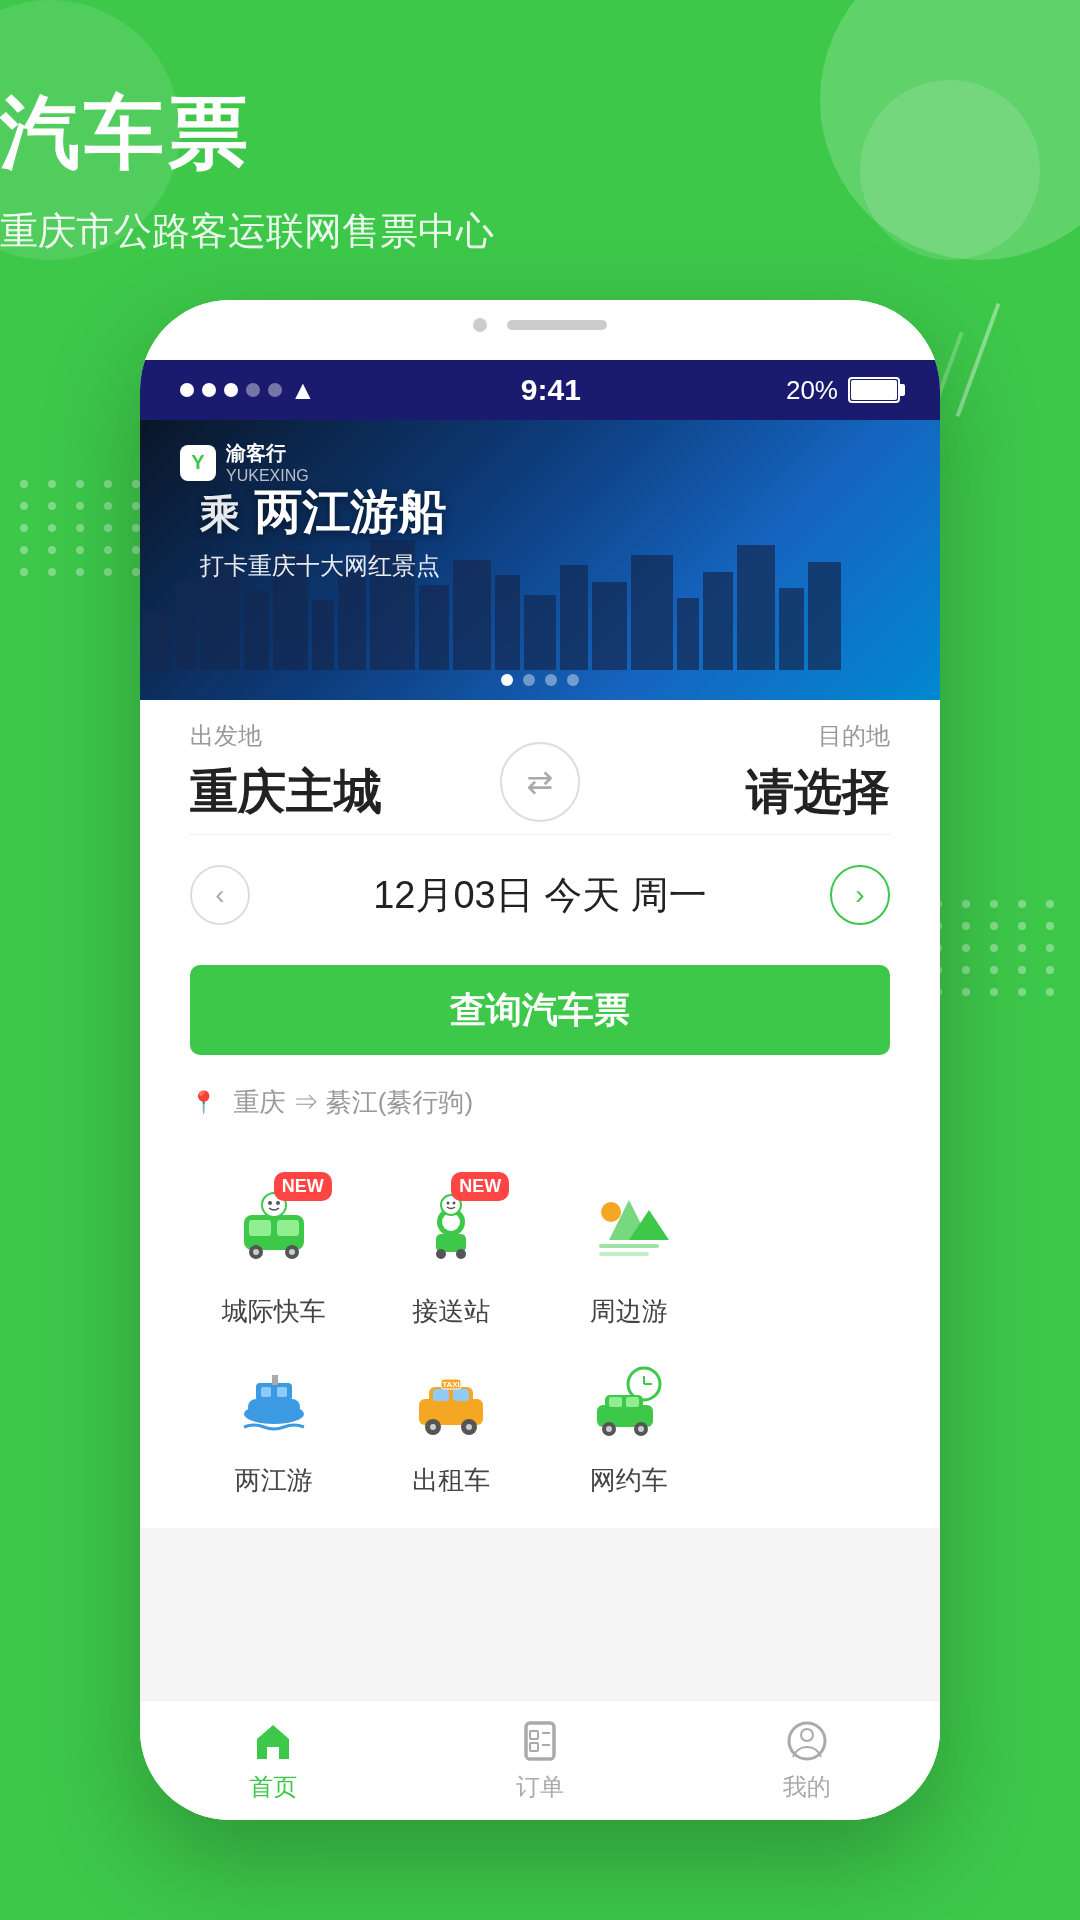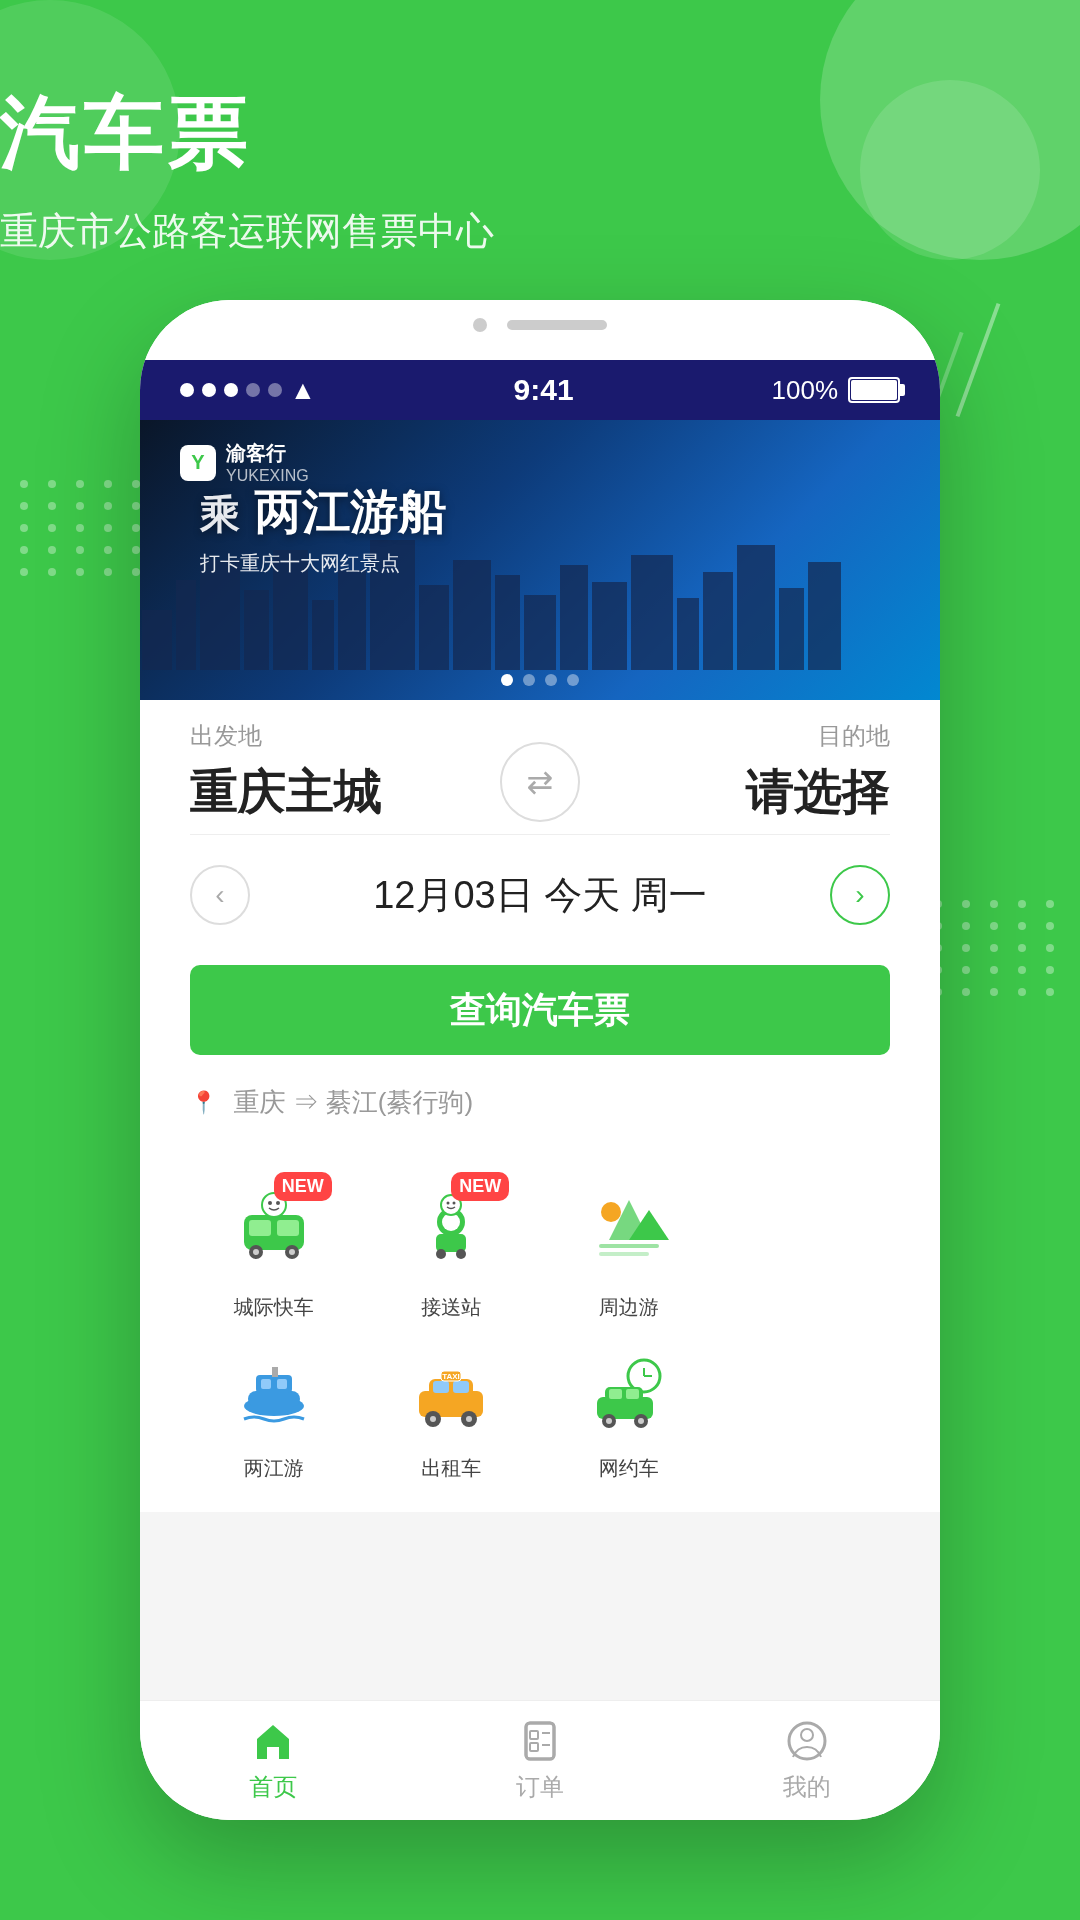--- a/index.html
+++ b/index.html
@@ -168,21 +168,21 @@
       position: absolute;
       top: 60px; left: 60px;
       font-size: 52px;
       font-weight: 700;
       color: #fff;
       text-shadow: 0 2px 8px rgba(0,0,0,0.5);
     }
     .banner-text-sub {
       position: absolute;
       top: 130px; left: 60px;
-      font-size: 20px;
+      font-size: 24px;
       color: rgba(255,255,255,0.9);
     }
     .banner-logo {
       position: absolute;
       top: 20px; left: 40px;
       display: flex; align-items: center; gap: 10px;
       color: #fff; font-size: 22px;
     }
     .logo-icon {
       width: 36px; height: 36px;
@@ -326,21 +326,21 @@
       position: absolute;
       top: -8px; right: -8px;
       background: #f44;
       color: #fff;
       font-size: 18px;
       font-weight: 700;
       padding: 4px 8px;
       border-radius: 10px;
     }
     .service-label {
-      font-size: 20px;
+      font-size: 26px;
       color: #444;
       text-align: left;
     }
 
     
     .tab-bar {
       position: absolute;
       bottom: 0; left: 0; right: 0;
       height: 120px;
       background: #fff;
@@ -450,21 +450,21 @@
     <div class="status-left">
       <div class="signal-dot"></div>
       <div class="signal-dot"></div>
       <div class="signal-dot"></div>
       <div class="signal-dot dim"></div>
       <div class="signal-dot dim"></div>
       <span class="wifi-icon">▲</span>
     </div>
     <div class="status-time">9:41</div>
     <div class="status-right">
-      <span>100%</span>
+      <span>20%</span>
       <div class="battery-box">
         <div class="battery-fill"></div>
         <div class="battery-tip"></div>
       </div>
     </div>
   </div>
 
   <div class="phone-inner">
 
     <div class="banner">

